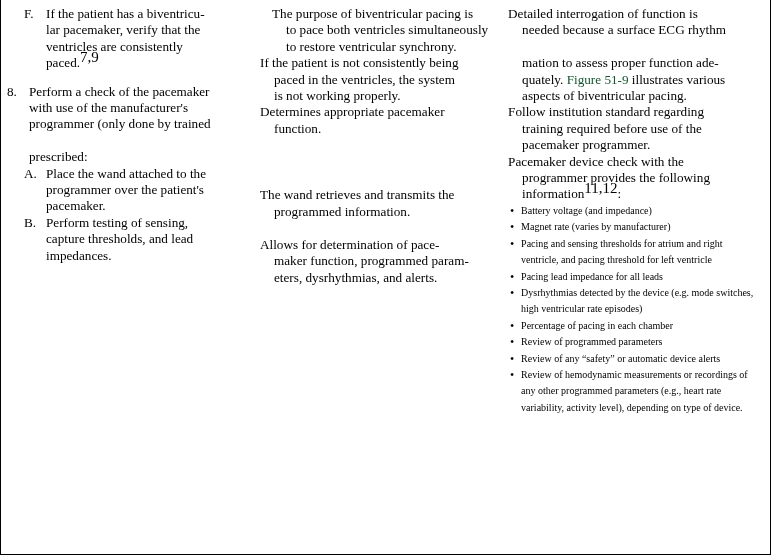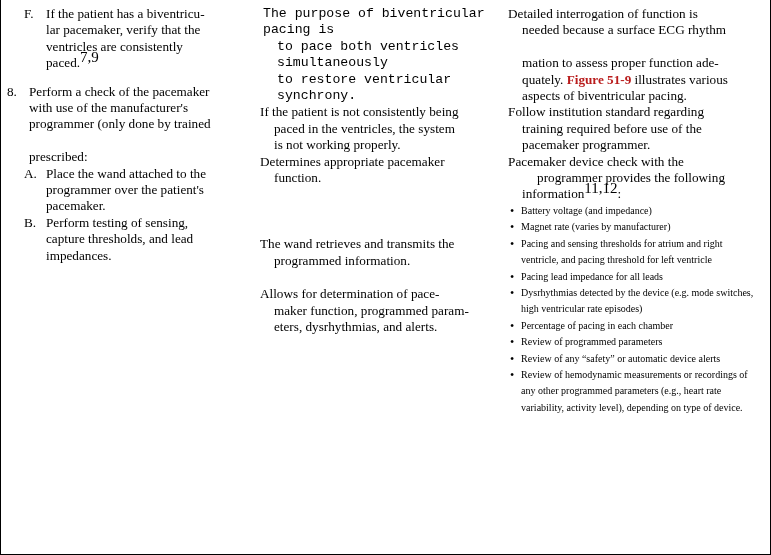--- a/index.html
+++ b/index.html
@@ -73,23 +73,22 @@
   }
   .gap-md { height: 12px; }
   .gap-xl { height: 30px; }
 
   sup {
     font-size: 15px;
     vertical-align: super;
     line-height: 0;
   }
   .figref {
-    color: #b91c1c;
+    color: #14532d;
     text-decoration: none;
-    font-weight: bold;
   }
   
   .bullets {
     list-style: none;
     margin: 0;
     padding: 0;
   }
   .bullets li {
     position: relative;
     padding-left: 13px;
@@ -152,21 +151,21 @@
           <span>Perform testing of sensing,</span><br>
           <span>capture thresholds, and lead</span><br>
           <span>impedances.</span>
         </div>
       </div>
 
     </div>
 
     <div class="col col-2 line-block">
 
-      <div class="para indent-para" style="margin-left:3px;font-family:Liberation Mono, monospace;">
+      <div class="para indent-para" style="margin-left:12px;">
         <span>The purpose of biventricular pacing is</span><br>
         <span style="margin-left:14px; display:inline-block;">to pace both ventricles simultaneously</span><br>
         <span style="margin-left:14px; display:inline-block;">to restore ventricular synchrony.</span>
       </div>
 
       <div class="para">
         <span>If the patient is not consistently being</span><br>
         <span style="margin-left:14px; display:inline-block;">paced in the ventricles, the system</span><br>
         <span style="margin-left:14px; display:inline-block;">is not working properly.</span>
       </div>
@@ -208,21 +207,21 @@
       </div>
 
       <div class="para">
         <span>Follow institution standard regarding</span><br>
         <span style="margin-left:14px; display:inline-block;">training required before use of the</span><br>
         <span style="margin-left:14px; display:inline-block;">pacemaker programmer.</span>
       </div>
 
       <div class="para">
         <span>Pacemaker device check with the</span><br>
-        <span style="margin-left:29px; display:inline-block;text-align:right;">programmer provides the following</span><br>
+        <span style="margin-left:14px; display:inline-block;text-align:right;">programmer provides the following</span><br>
         <span style="margin-left:14px; display:inline-block;">
           <span>information</span><sup>11,12</sup><span>:</span>
         </span>
       </div>
 
       <ul class="bullets">
         <li>Battery voltage (and impedance)</li>
         <li>Magnet rate (varies by manufacturer)</li>
         <li>Pacing and sensing thresholds for atrium and right ventricle, and pacing threshold for left ventricle</li>
         <li>Pacing lead impedance for all leads</li>

